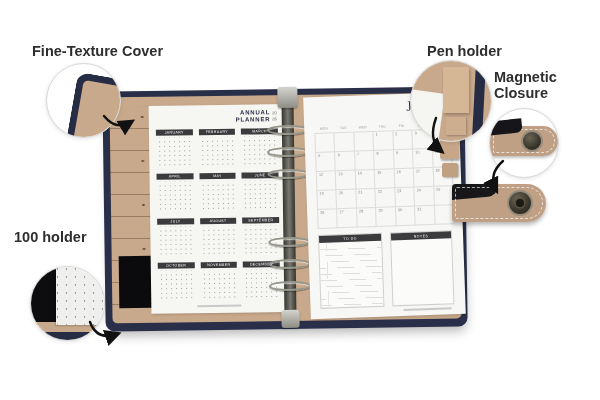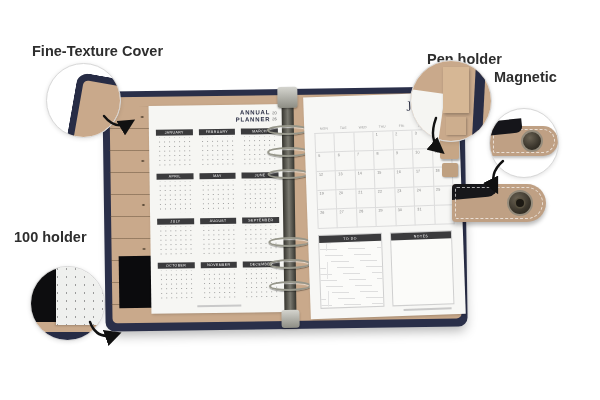--- a/index.html
+++ b/index.html
@@ -129,23 +129,24 @@
                 background:#1c1913; box-shadow:0 0 0 1.5px #57503f; }
 
   .arrows { position:absolute; left:0; top:0; width:600px; height:400px; pointer-events:none; }
 </style>
 </head>
 <body>
 
 <div class="stage">
 
   <div class="label" style="left:32px; top:44px;">Fine-Texture Cover</div>
-  <div class="label" style="left:427px; top:52px;text-align:center;">Pen holder</div>
+  <div class="label" style="left:427px; top:44px;text-align:center;">Pen holder</div>
   <div class="label center" style="left:494px; top:70px; width:80px;">
     <div>Magnetic</div>
+    <div>Closure</div>
   </div>
   <div class="label center" style="left:14px; top:230px; width:104px;">
     <div>100 holder</div>
   </div>
 
   <div class="planner">
     <div class="lining"></div>
     <div class="slots"></div>
     <div class="pocket"></div>
 

